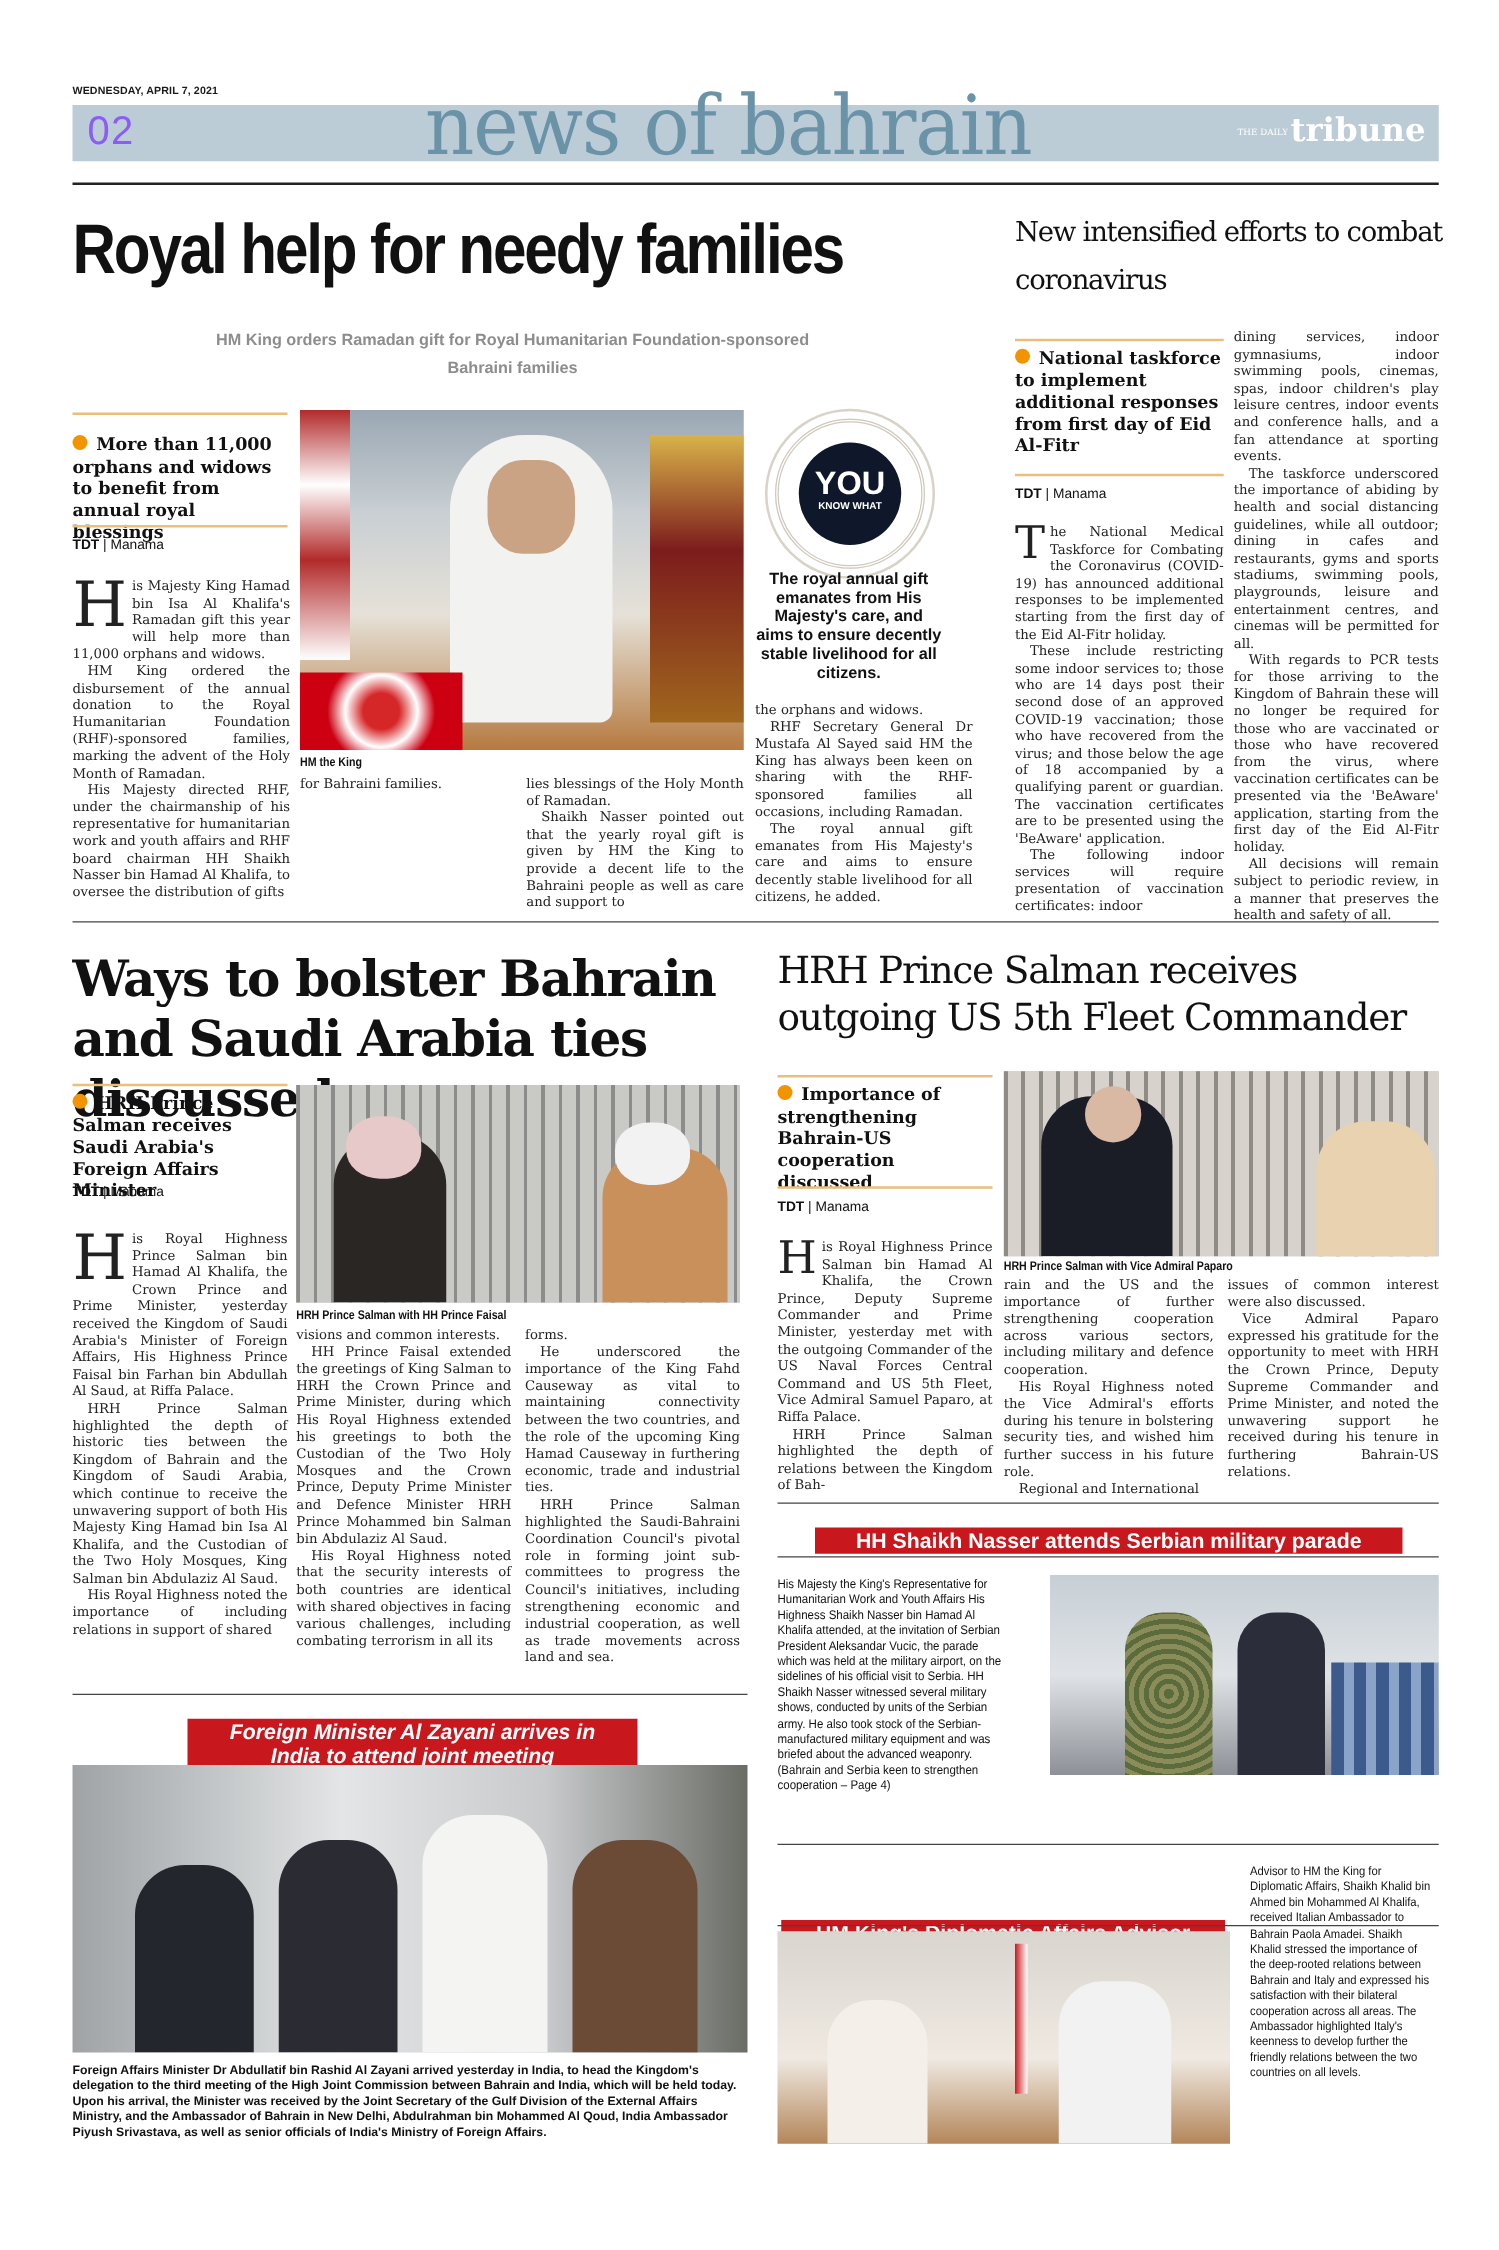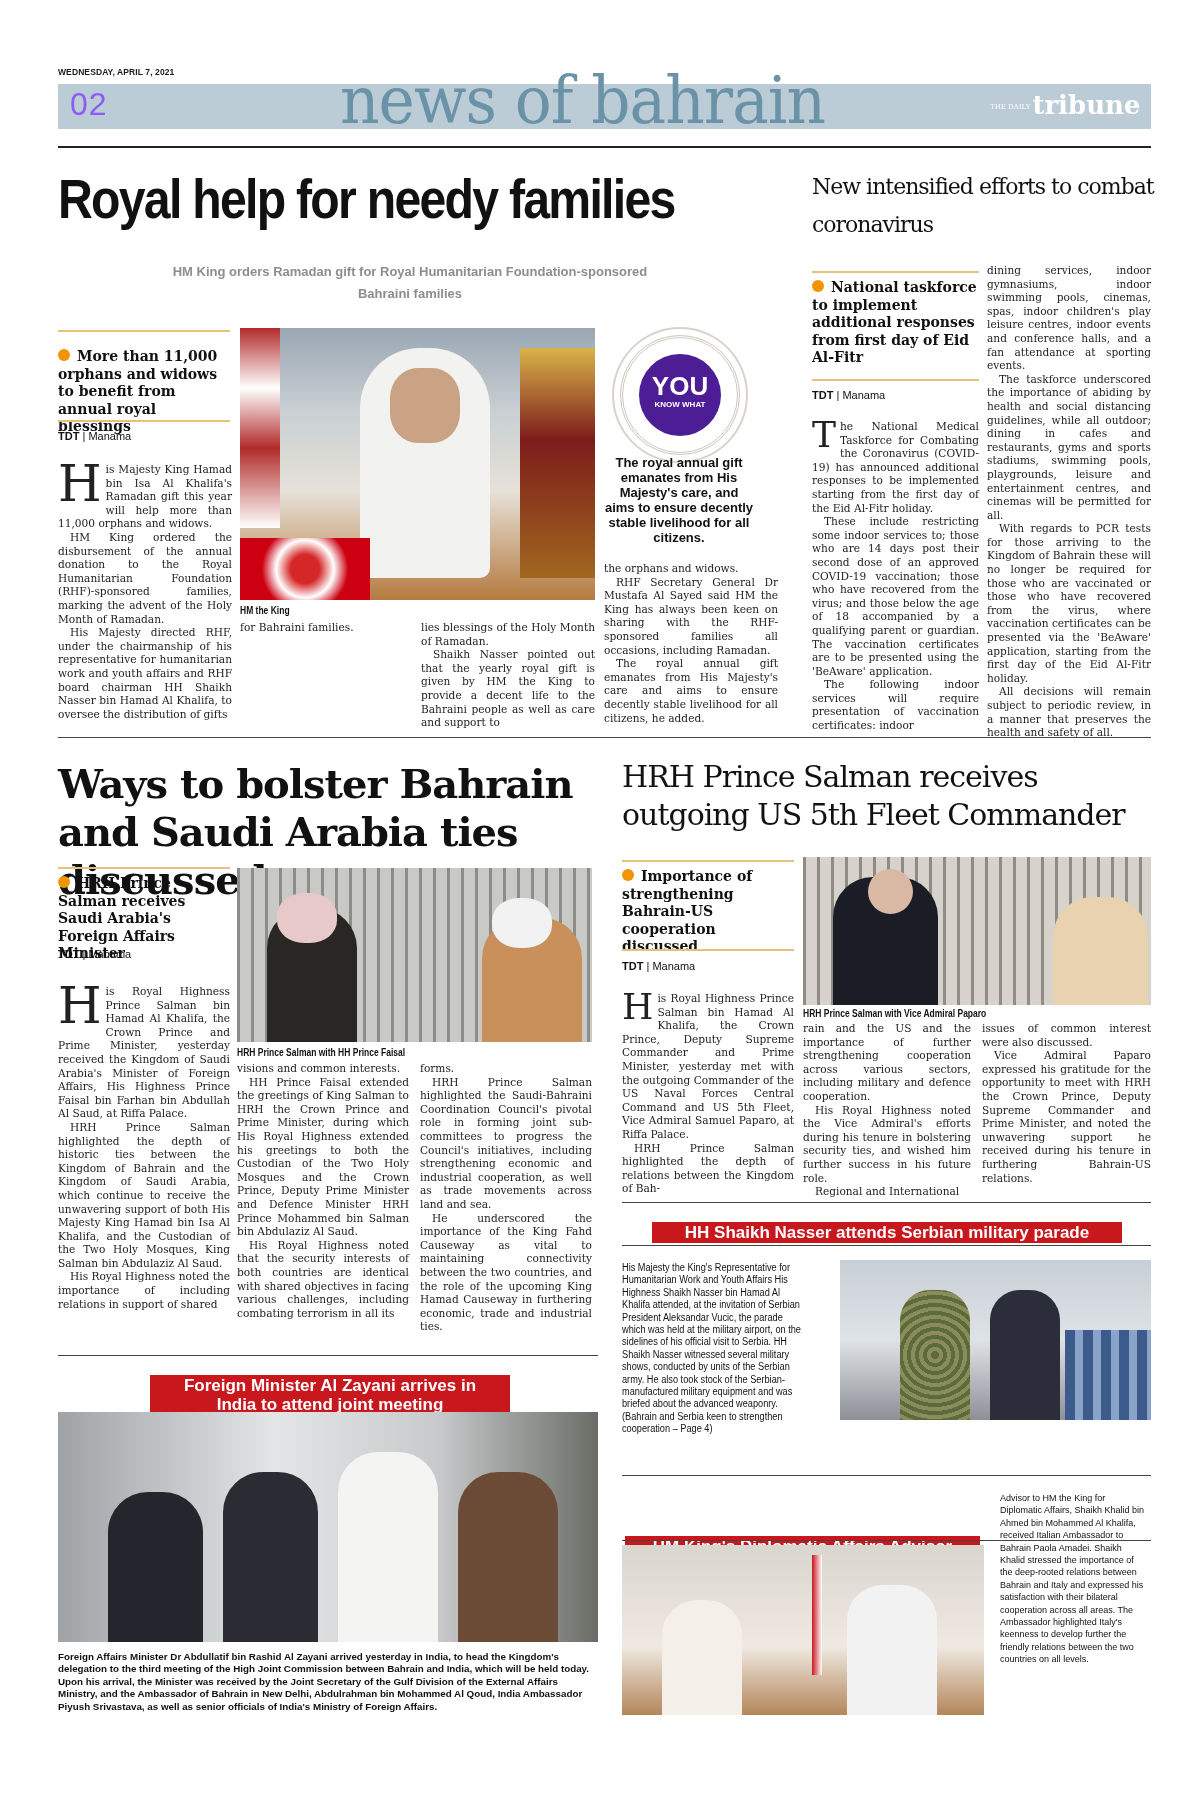--- a/index.html
+++ b/index.html
@@ -68,21 +68,21 @@
 
 <div class="abs col" style="left:240px;top:621px;width:174px;">
   <p class="first">for Bahraini families.</p>
 </div>
 <div class="abs col" style="left:421px;top:621px;width:174px;">
   <p class="first">lies blessings of the Holy Month of Ramadan.</p>
   <p>Shaikh Nasser pointed out that the yearly royal gift is given by HM the King to provide a decent life to the Bahraini people as well as care and support to</p>
 </div>
 
 <div class="abs" style="left:620px;top:335px;width:120px;height:120px;border-radius:50%;border:3px double #cfc9bd;box-shadow:0 0 0 6px #fff,0 0 0 8px #d8d3c9;">
-  <div style="position:absolute;left:16px;top:16px;width:82px;height:82px;border-radius:50%;background:#4c1d95;color:#fff;text-align:center;font-family:'Liberation Sans',sans-serif;">
+  <div style="position:absolute;left:16px;top:16px;width:82px;height:82px;border-radius:50%;background:#0f172a;color:#fff;text-align:center;font-family:'Liberation Sans',sans-serif;">
     <div style="font-size:26px;font-weight:bold;margin-top:18px;line-height:28px;">YOU</div>
     <div style="font-size:8px;font-weight:bold;">KNOW WHAT</div>
   </div>
 </div>
 <div class="abs pullquote" style="left:604px;top:455px;width:150px;">The royal annual gift emanates from His Majesty's care, and aims to ensure decently stable livelihood for all citizens.</div>
 
 <div class="abs col" style="left:604px;top:562px;width:174px;">
   <p class="first">the orphans and widows.</p>
   <p>RHF Secretary General Dr Mustafa Al Sayed said HM the King has always been keen on sharing with the RHF-sponsored families all occasions, including Ramadan.</p>
   <p>The royal annual gift emanates from His Majesty's care and aims to ensure decently stable livelihood for all citizens, he added.</p>
@@ -125,22 +125,22 @@
   <p>HRH Prince Salman highlighted the depth of historic ties between the Kingdom of Bahrain and the Kingdom of Saudi Arabia, which continue to receive the unwavering support of both His Majesty King Hamad bin Isa Al Khalifa, and the Custodian of the Two Holy Mosques, King Salman bin Abdulaziz Al Saud.</p>
   <p>His Royal Highness noted the importance of including relations in support of shared</p>
 </div>
 <div class="abs col" style="left:237px;top:1062px;width:172px;">
   <p class="first">visions and common interests.</p>
   <p>HH Prince Faisal extended the greetings of King Salman to HRH the Crown Prince and Prime Minister, during which His Royal Highness extended his greetings to both the Custodian of the Two Holy Mosques and the Crown Prince, Deputy Prime Minister and Defence Minister HRH Prince Mohammed bin Salman bin Abdulaziz Al Saud.</p>
   <p>His Royal Highness noted that the security interests of both countries are identical with shared objectives in facing various challenges, including combating terrorism in all its</p>
 </div>
 <div class="abs col" style="left:420px;top:1062px;width:172px;">
   <p class="first">forms.</p>
+  <p>He underscored the importance of the King Fahd Causeway as vital to maintaining connectivity between the two countries, and the role of the upcoming King Hamad Causeway in furthering economic, trade and industrial ties.</p>
   <p>HRH Prince Salman highlighted the Saudi-Bahraini Coordination Council's pivotal role in forming joint sub-committees to progress the Council's initiatives, including strengthening economic and industrial cooperation, as well as trade movements across land and sea.</p>
-  <p>He underscored the importance of the King Fahd Causeway as vital to maintaining connectivity between the two countries, and the role of the upcoming King Hamad Causeway in furthering economic, trade and industrial ties.</p>
 </div>
 
 <div class="abs serif-head" style="left:622px;top:758px;width:535px;font-size:30px;line-height:38px;">HRH Prince Salman receives outgoing US 5th Fleet Commander</div>
 <div class="abs gold-rule" style="left:622px;top:860px;width:172px;"></div>
 <div class="abs kicker" style="left:622px;top:868px;width:172px;"><span class="bullet"></span><span>Importance of strengthening Bahrain-US cooperation discussed</span></div>
 <div class="abs gold-rule" style="left:622px;top:949px;width:172px;"></div>
 <div class="abs byline" style="left:622px;top:960px;"><b>TDT</b> | <span>Manama</span></div>
 
 <div class="abs photo" style="left:803px;top:857px;width:348px;height:148px;background:repeating-linear-gradient(90deg,#8f8c86 0 3px,#d7d3cc 3px 14px),#ccc;">
   <div style="position:absolute;left:30px;top:20px;width:105px;height:128px;background:#1b1d26;border-radius:40px 40px 0 0;"></div>
@@ -171,21 +171,21 @@
   <div>(Bahrain and Serbia keen to strengthen cooperation – Page 4)</div>
 </div>
 <div class="abs photo" style="left:840px;top:1260px;width:311px;height:160px;background:linear-gradient(180deg,#c7cfd6 0%,#dfe3e6 50%,#8e9097 100%);">
   <div style="position:absolute;left:60px;top:30px;width:70px;height:130px;background:repeating-radial-gradient(circle,#5c6b3c 0 4px,#8a8d5a 4px 8px);border-radius:30px 30px 0 0;"></div>
   <div style="position:absolute;left:150px;top:30px;width:70px;height:130px;background:#2b2d3a;border-radius:30px 30px 0 0;"></div>
   <div style="position:absolute;left:225px;top:70px;width:86px;height:90px;background:repeating-linear-gradient(90deg,#3d5a8c 0 10px,#8aa3c9 10px 18px);"></div>
 </div>
 
 <div class="abs thin-rule" style="left:58px;top:1355px;width:540px;"></div>
 
-<div class="abs red-banner" style="left:150px;top:1375px;width:360px;">
+<div class="abs red-banner" style="left:150px;top:1375px;width:360px;font-style:italic;">
   <div>Foreign Minister Al Zayani arrives in</div>
   <div>India to attend joint meeting</div>
 </div>
 <div class="abs photo" style="left:58px;top:1412px;width:540px;height:230px;background:linear-gradient(90deg,#9fa3a6 0%,#e3e5e6 40%,#c8cacc 70%,#6a6d66 100%);">
   <div style="position:absolute;left:50px;top:80px;width:95px;height:150px;background:#23262d;border-radius:40px 40px 0 0;"></div>
   <div style="position:absolute;left:165px;top:60px;width:95px;height:170px;background:#2b2b33;border-radius:40px 40px 0 0;"></div>
   <div style="position:absolute;left:280px;top:40px;width:100px;height:190px;background:#f4f4f2;border-radius:40px 40px 0 0;"></div>
   <div style="position:absolute;left:400px;top:60px;width:100px;height:170px;background:#6b4a36;border-radius:40px 40px 0 0;"></div>
 </div>
 <div class="abs brief" style="left:58px;top:1651px;width:540px;font-size:9.8px;line-height:12.4px;">Foreign Affairs Minister Dr Abdullatif bin Rashid Al Zayani arrived yesterday in India, to head the Kingdom's delegation to the third meeting of the High Joint Commission between Bahrain and India, which will be held today. Upon his arrival, the Minister was received by the Joint Secretary of the Gulf Division of the External Affairs Ministry, and the Ambassador of Bahrain in New Delhi, Abdulrahman bin Mohammed Al Qoud, India Ambassador Piyush Srivastava, as well as senior officials of India's Ministry of Foreign Affairs.</div>

